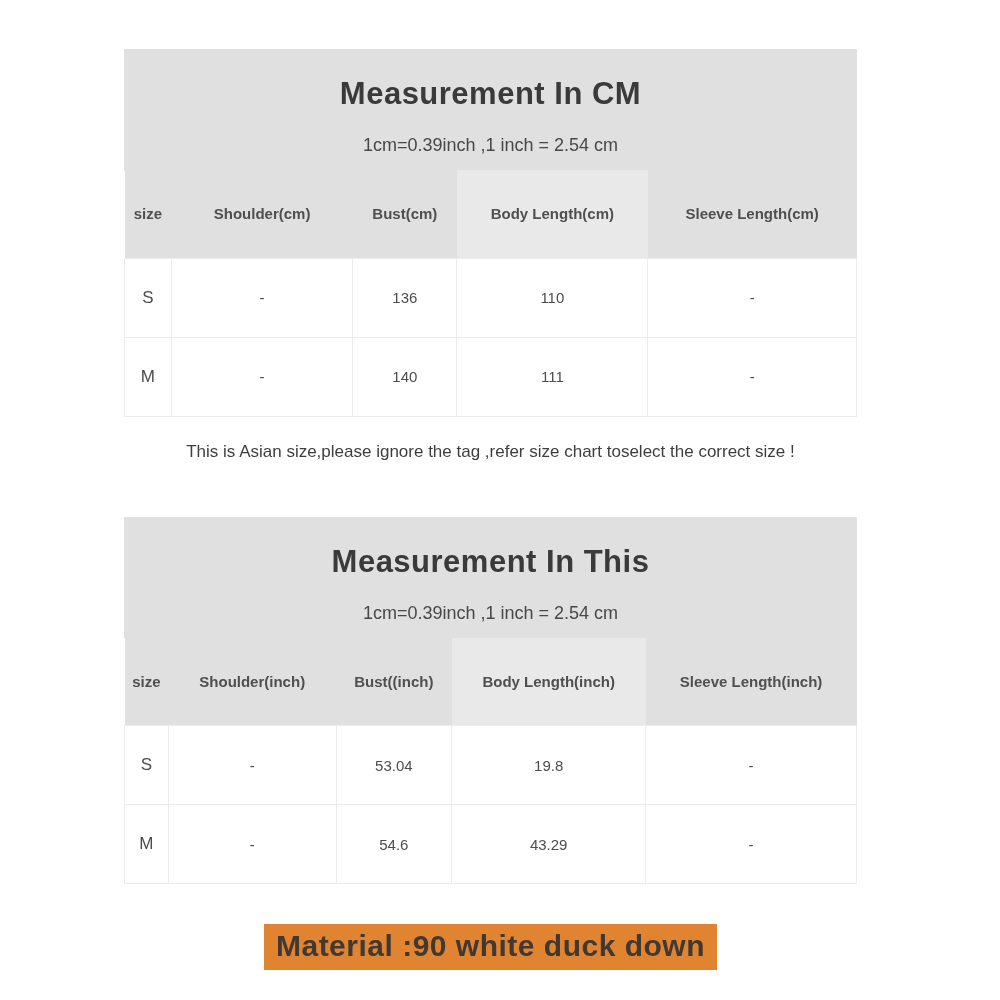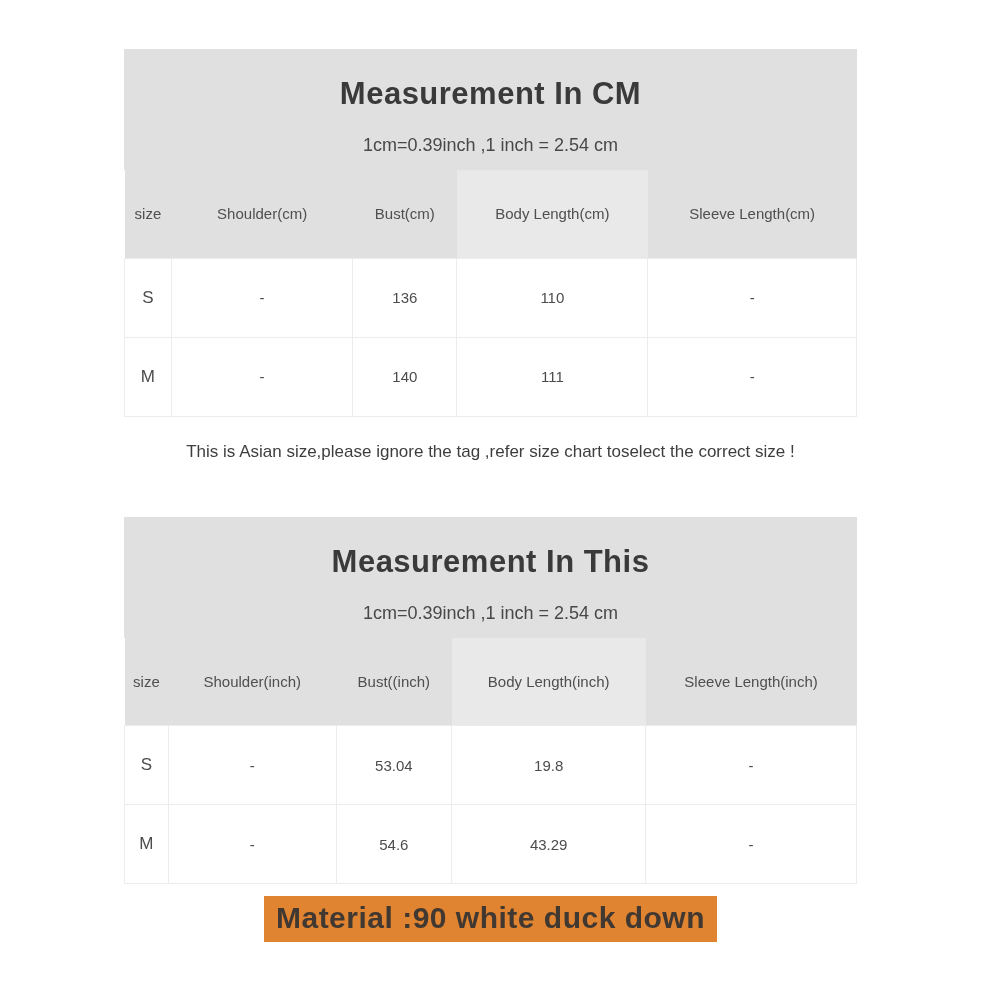--- a/index.html
+++ b/index.html
@@ -37,21 +37,21 @@
     margin-top: 23px;
   }
   table {
     width: 100%;
     border-collapse: collapse;
     table-layout: fixed;
   }
   thead th {
     background: #e1e0e0;
     height: 88px;
-    font-weight: normal;
+    font-weight: bold;
     font-size: 15px;
     color: #4f4f4f;
     text-align: center;
     vertical-align: middle;
     border: none;
   }
   thead th.lighter { background: #eae9e9; }
   tbody td {
     background: #ffffff;
     height: 79px;
@@ -66,21 +66,21 @@
     height: 100px;
     padding-top: 20px;
     text-align: center;
     font-size: 17px;
     color: #3e3e3e;
     line-height: 29px;
     background: #ffffff;
   }
   .material-wrap {
     text-align: center;
-    margin-top: 12px;
+    margin-top: 40px;
   }
   .material-highlight {
     display: inline-block;
     background: #e18431;
     color: #413931;
     font-weight: bold;
     font-size: 30px;
     letter-spacing: 0.5px;
     padding: 5px 12px 7px 12px;
   }

